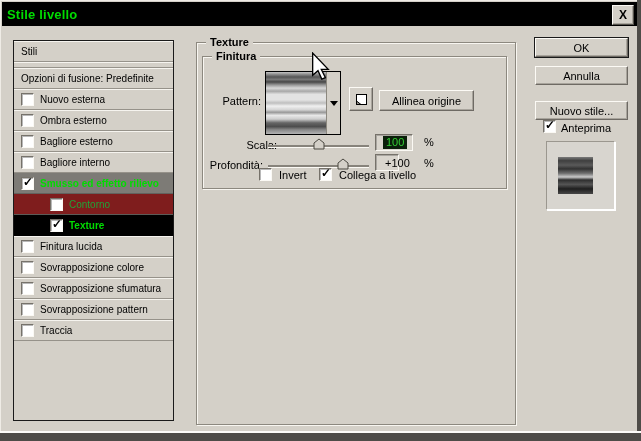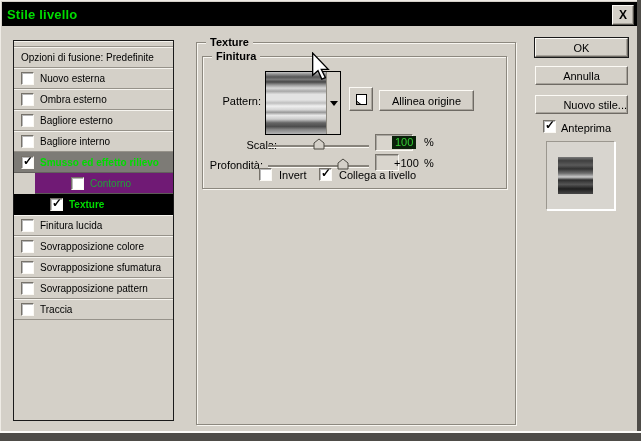--- a/index.html
+++ b/index.html
@@ -22,21 +22,21 @@
   
   .sidebar{position:absolute;left:13px;top:40px;width:161px;height:381px;background:#d4d0c8;
     border:1px solid #1a1a1a;box-sizing:border-box;overflow:hidden;}
   .srow{display:flex;align-items:center;height:21px;border-bottom:1px solid #96928a;
     box-shadow:inset 0 1px 0 #f6f4ef;padding-left:7px;gap:6px;box-sizing:border-box;white-space:nowrap;}
   .srow .row-label{font-size:10px;}
   .sheader{padding-left:7px;}
   .sgap{height:5px;border-bottom:1px solid #96928a;box-shadow:inset 0 1px 0 #f6f4ef;}
   .srow.indent{padding-left:36px;}
   .srow.selected-gray{background:#7d7b76;box-shadow:none;border-bottom-color:#63615d;}
-  .srow.selected-dim{background:#701a75;box-shadow:none;border-bottom-color:#5d5b57;margin-left:21px;}
+  .srow.selected-dim{background:#7f1d1d;box-shadow:none;border-bottom-color:#5d5b57;}
   .srow.selected-black{background:#000;box-shadow:none;border-bottom-color:#000;}
   .srow.bold .row-label{font-weight:bold;}
   .srow.green .row-label{color:var(--accent-green,#00dc00);}
   .srow.selected-dim .row-label{color:var(--dim-green,#21a337);}
   
   .cb{width:13px;height:13px;background:#fff;border:1px solid;border-color:#76726a #fbf9f4 #fbf9f4 #76726a;
     box-shadow:inset 1px 1px 0 rgba(0,0,0,.28);box-sizing:border-box;position:relative;flex:none;}
   .cb.checked::after{content:"✓";position:absolute;left:1px;top:-3px;font-size:12px;font-weight:bold;color:#000;}
   
   .groupbox{position:absolute;border:1px solid #8c887f;box-shadow:inset 1px 1px 0 #f8f6f1,1px 1px 0 #f8f6f1;}
@@ -62,21 +62,21 @@
     box-shadow:inset -1px -1px 0 #a8a49c;display:flex;align-items:center;justify-content:center;
     font-size:11px;box-sizing:border-box;}
   .default-btn{box-shadow:0 0 0 1px #1a1a1a,inset -1px -1px 0 #a8a49c;}
   .new-pattern-btn{left:146px;top:30px;width:24px;height:24px;}
   .align-btn{left:176px;top:33px;width:95px;height:21px;}
   
   .track{height:2px;background:#87837b;box-shadow:0 1px 0 #fbf9f4;}
   .thumb{width:12px;height:12px;}
   
   .field{border:1px solid;border-color:#76726a #fbf9f4 #fbf9f4 #76726a;background:#d9d5cd;
-    box-shadow:inset 1px 1px 0 rgba(0,0,0,.22);display:flex;align-items:center;padding-left:16px;box-sizing:border-box;font-size:11px;}
+    box-shadow:inset 1px 1px 0 rgba(0,0,0,.22);display:flex;align-items:center;padding-left:7px;box-sizing:border-box;font-size:11px;}
   .sel-val{background:var(--selection-bg,#0a1f0a);color:var(--selection-text,#33cc33);padding:0 3px;line-height:13px;}
   
   .rc-btn{position:absolute;left:535px;width:93px;height:19px;}
   .preview-box{position:absolute;left:546px;top:141px;width:69px;height:69px;background:#d8d5cf;
     border:1px solid;border-color:#9b978f #ffffff #ffffff #9b978f;box-shadow:1px 1px 0 #fff;box-sizing:border-box;}
   .preview-thumb{margin:15px 0 0 11px;width:35px;height:37px;
     background:linear-gradient(to bottom,
       #7a7a7a 0%,#3f3f3f 10%,#5a5a5a 22%,#323232 32%,#6e6e6e 44%,
       #c9c9c9 54%,#2e2e2e 62%,#555 74%,#1f1f1f 86%,#474747 100%);}
   .abs{position:absolute;text-align:right;}
@@ -88,20 +88,23 @@
 <div class="dialog">
 
   <div class="titlebar">
     <span class="title">Stile livello</span>
     <span class="btn-close">
         <span>X</span>
       </span>
   </div>
 
   <div class="sidebar">
+    <div class="srow sheader">
+      <span class="row-label">Stili</span>
+    </div>
     <div class="sgap"></div>
     <div>
         <div class="srow">
 
     <span class="row-label">Opzioni di fusione: Predefinite</span>
   </div>
         <div class="srow">
     <span class="cb"></span>
     <span class="row-label">Nuovo esterna</span>
   </div>
@@ -204,21 +207,21 @@
     <span class="cb checked" style="left:116px;top:111px;"></span>
     <span class="lbl" style="left:136px;top:112px;">Collega a livello</span>
   </div>
 
   <div class="push rc-btn default-btn" style="top:38px;">
     <span>OK</span>
   </div>
   <div class="push rc-btn" style="top:66px;">
     <span>Annulla</span>
   </div>
-  <div class="push rc-btn" style="top:95px;justify-content:flex-end;">
+  <div class="push rc-btn" style="top:101px;">
     <span>Nuovo stile...</span>
   </div>
 
   <span class="cb abs checked" style="left:543px;top:120px;"></span>
   <span class="lbl abs" style="left:561px;top:122px;white-space:nowrap;">Anteprima</span>
 
   <div class="preview-box">
     <div class="preview-thumb"></div>
   </div>
 

